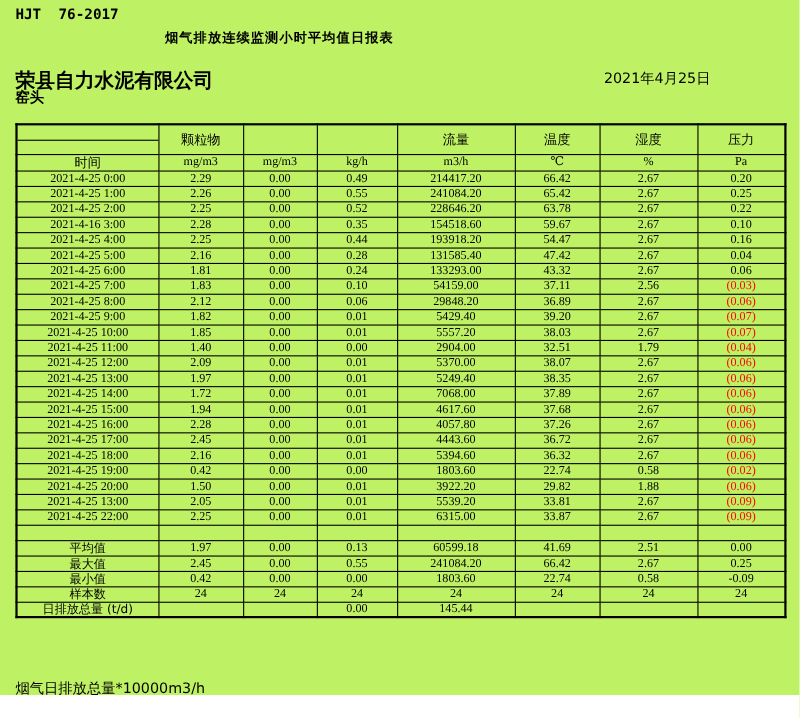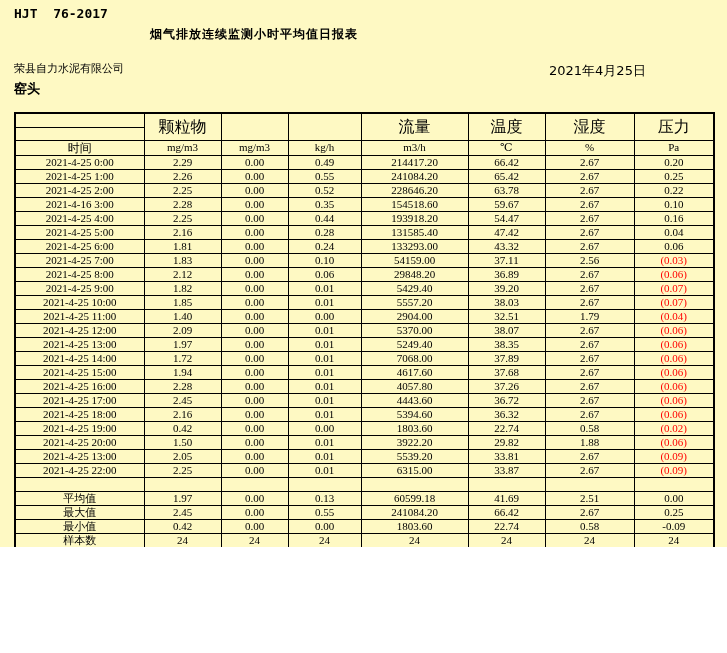--- a/index.html
+++ b/index.html
@@ -1,36 +1,36 @@
 <!DOCTYPE html>
 <html><head>
 <meta charset="utf-8">
 <style>
   * { margin:0; padding:0; box-sizing:border-box; }
   html,body { background:#fff; }
   .page {
     position:relative;
-    width:727px; height:547px;
-    background:#fef9c3;
+    width:727px; height:632px;
+    background:#bef264;
     font-family:"DejaVu Sans", sans-serif;
     color:#000;
     overflow:hidden;
   }
   .standard {
     position:absolute; left:14px; top:6px;
     font-family:"DejaVu Sans Mono", monospace;
     font-weight:bold; font-size:13px; white-space:pre;
   }
   .title {
     position:absolute; left:150px; top:26px;
     font-weight:bold; font-size:12px; letter-spacing:1px;
   }
   .company {
     position:absolute; left:14px; top:61px;
-    font-weight:normal; font-size:11px;
+    font-weight:bold; font-size:18px;
   }
   .date {
     position:absolute; left:513px; top:62px;
     font-size:13px;
     margin-left:36px;
   }
   .site {
     position:absolute; left:14px; top:80px;
     font-weight:bold; font-size:13px;
   }
@@ -41,21 +41,21 @@
     border:2px solid #000;
     font-family:"Liberation Serif", "DejaVu Serif", serif;
   }
   table.report th, table.report td {
     border:1px solid #000;
     text-align:center; vertical-align:middle;
     padding:0; overflow:hidden; white-space:nowrap;
     height:14px; font-size:11px; font-weight:normal;
     line-height:1;
   }
-  tr.group-row th { height:27px; font-size:16px; font-family:"DejaVu Sans", sans-serif;margin-left:20px; }
+  tr.group-row th { height:27px; font-size:12px; font-family:"DejaVu Sans", sans-serif;margin-left:20px; }
   th.time-head-split { position:relative; }
   th.time-head-split .split-line {
     position:absolute; left:-1px; right:-1px; top:50%;
     border-top:1px solid #000; height:0;
   }
   tr.unit-row th { height:15px; }
   tr.unit-row th.time-label { font-size:12px; font-family:"DejaVu Sans", sans-serif;margin-top:26px; }
   td.time-cell { font-size:11px; }
   td.label-cell { font-size:12px; font-family:"DejaVu Sans", sans-serif; }
   td.neg { color:#FF0000; }

